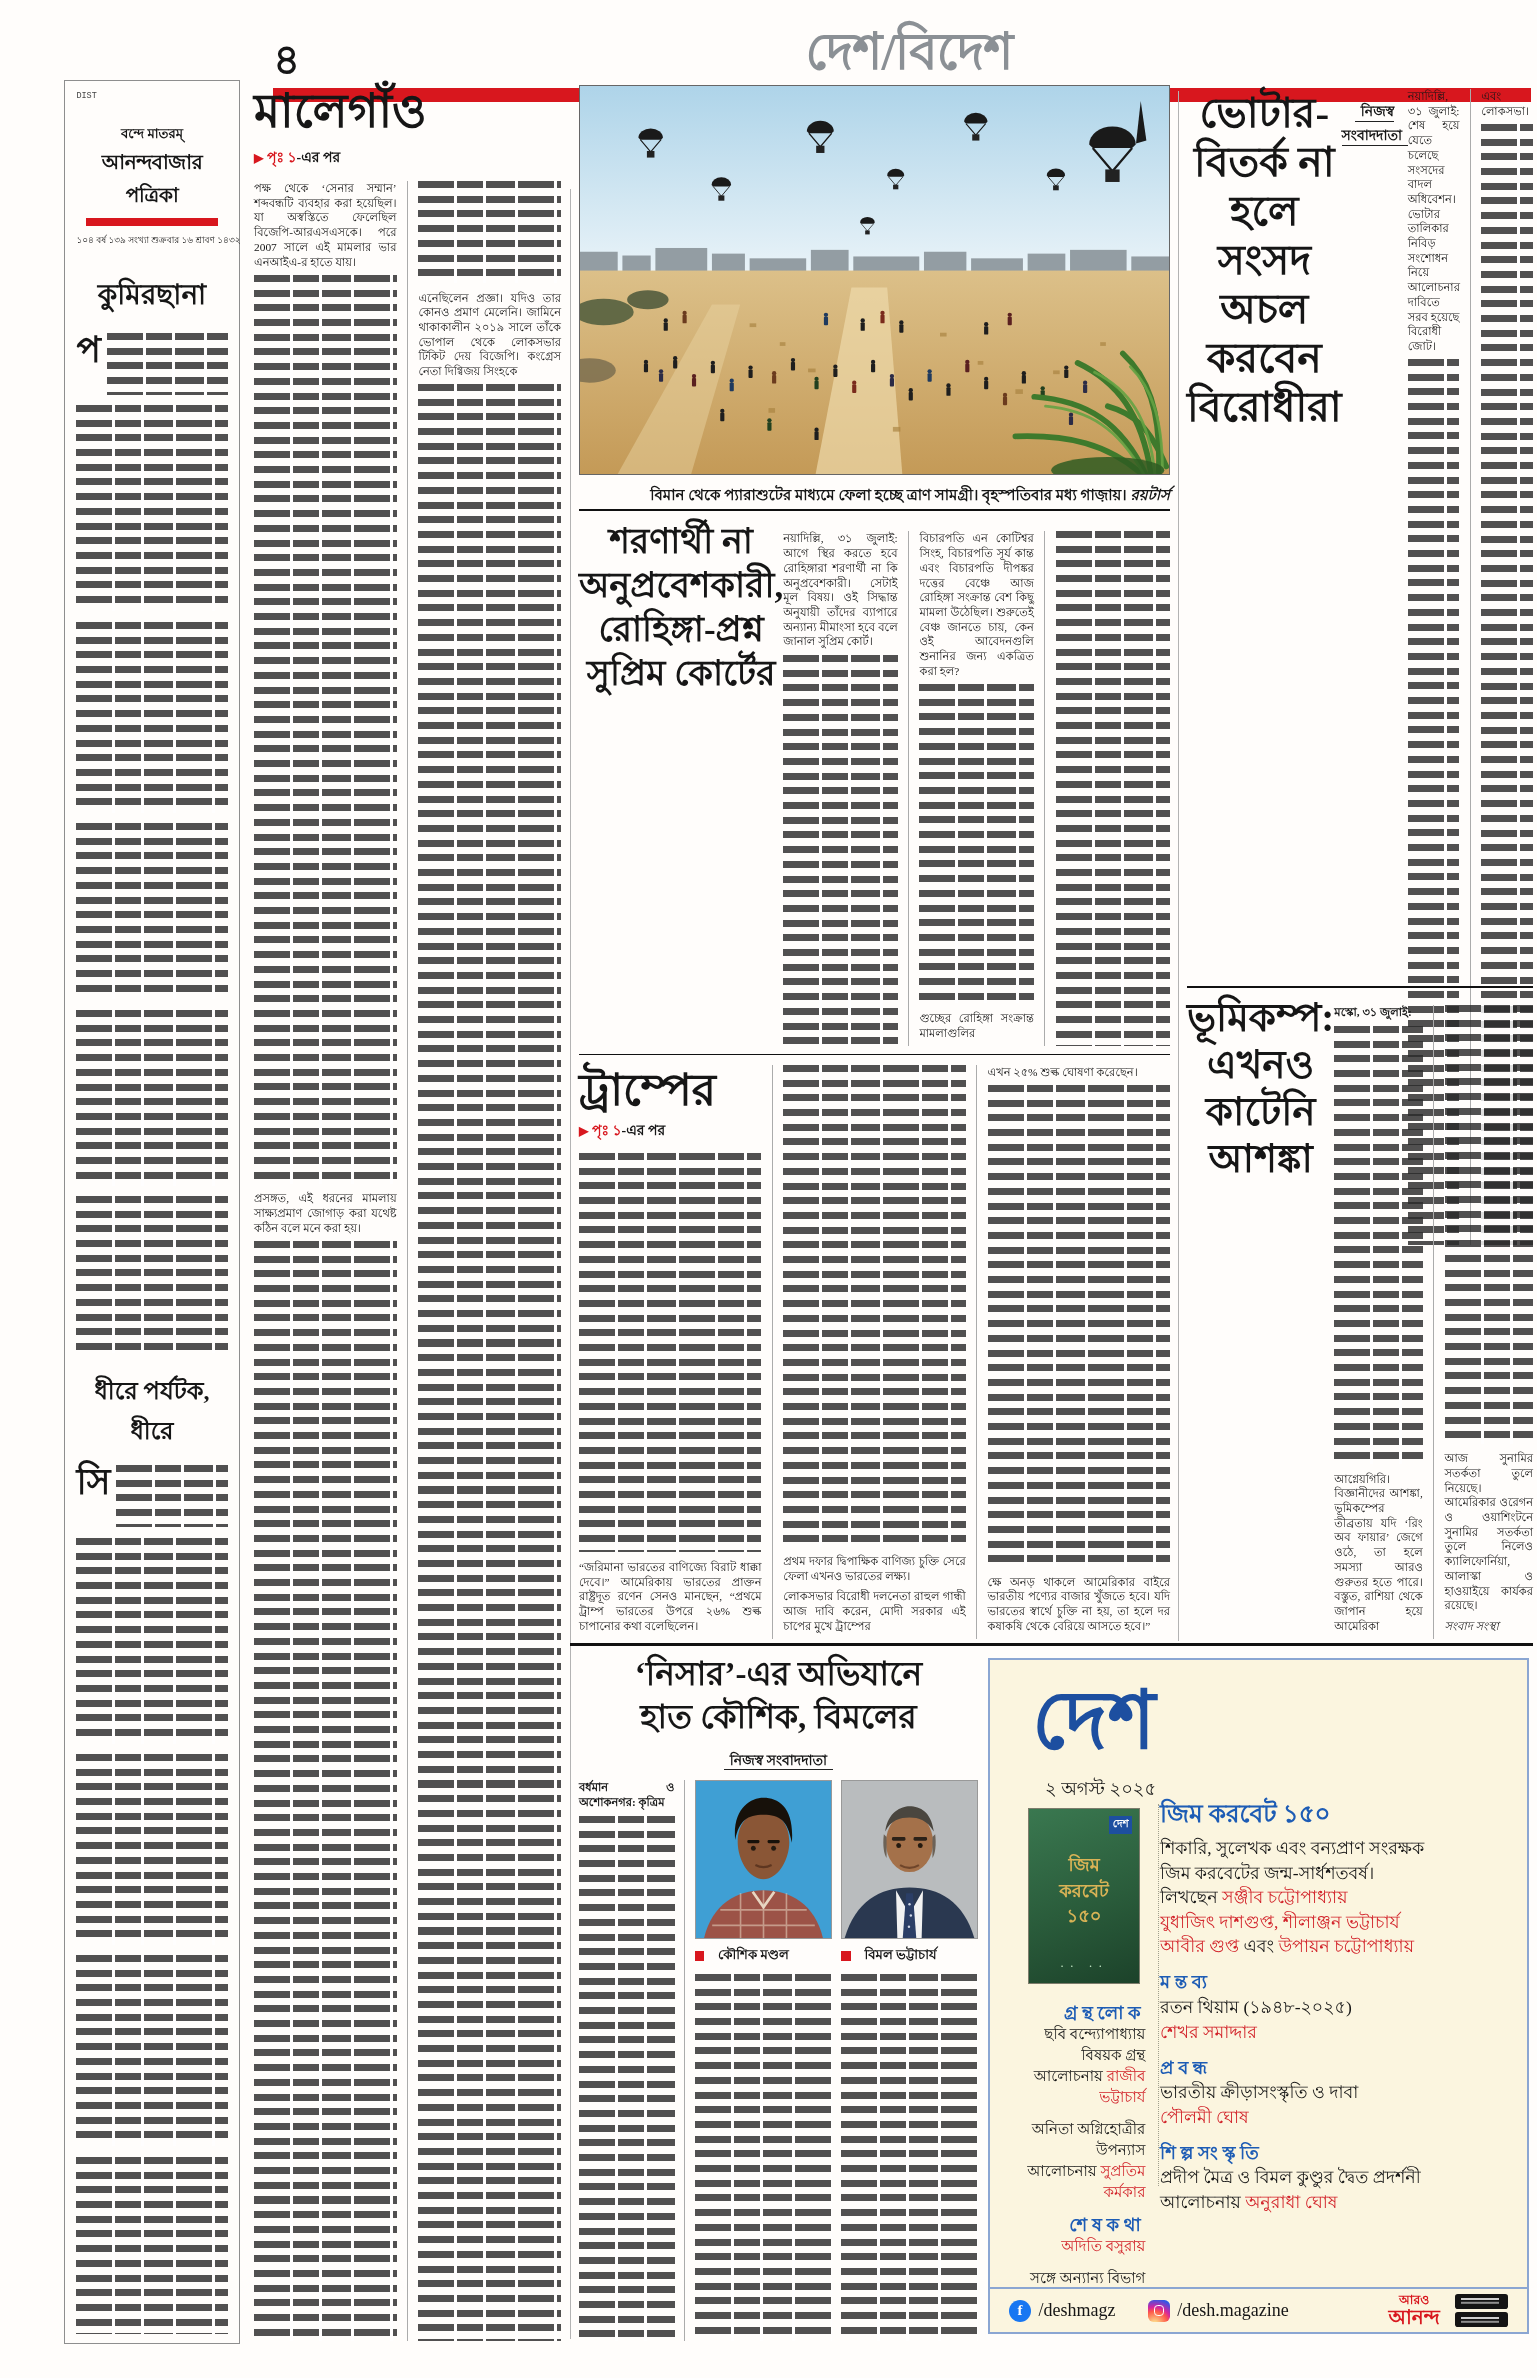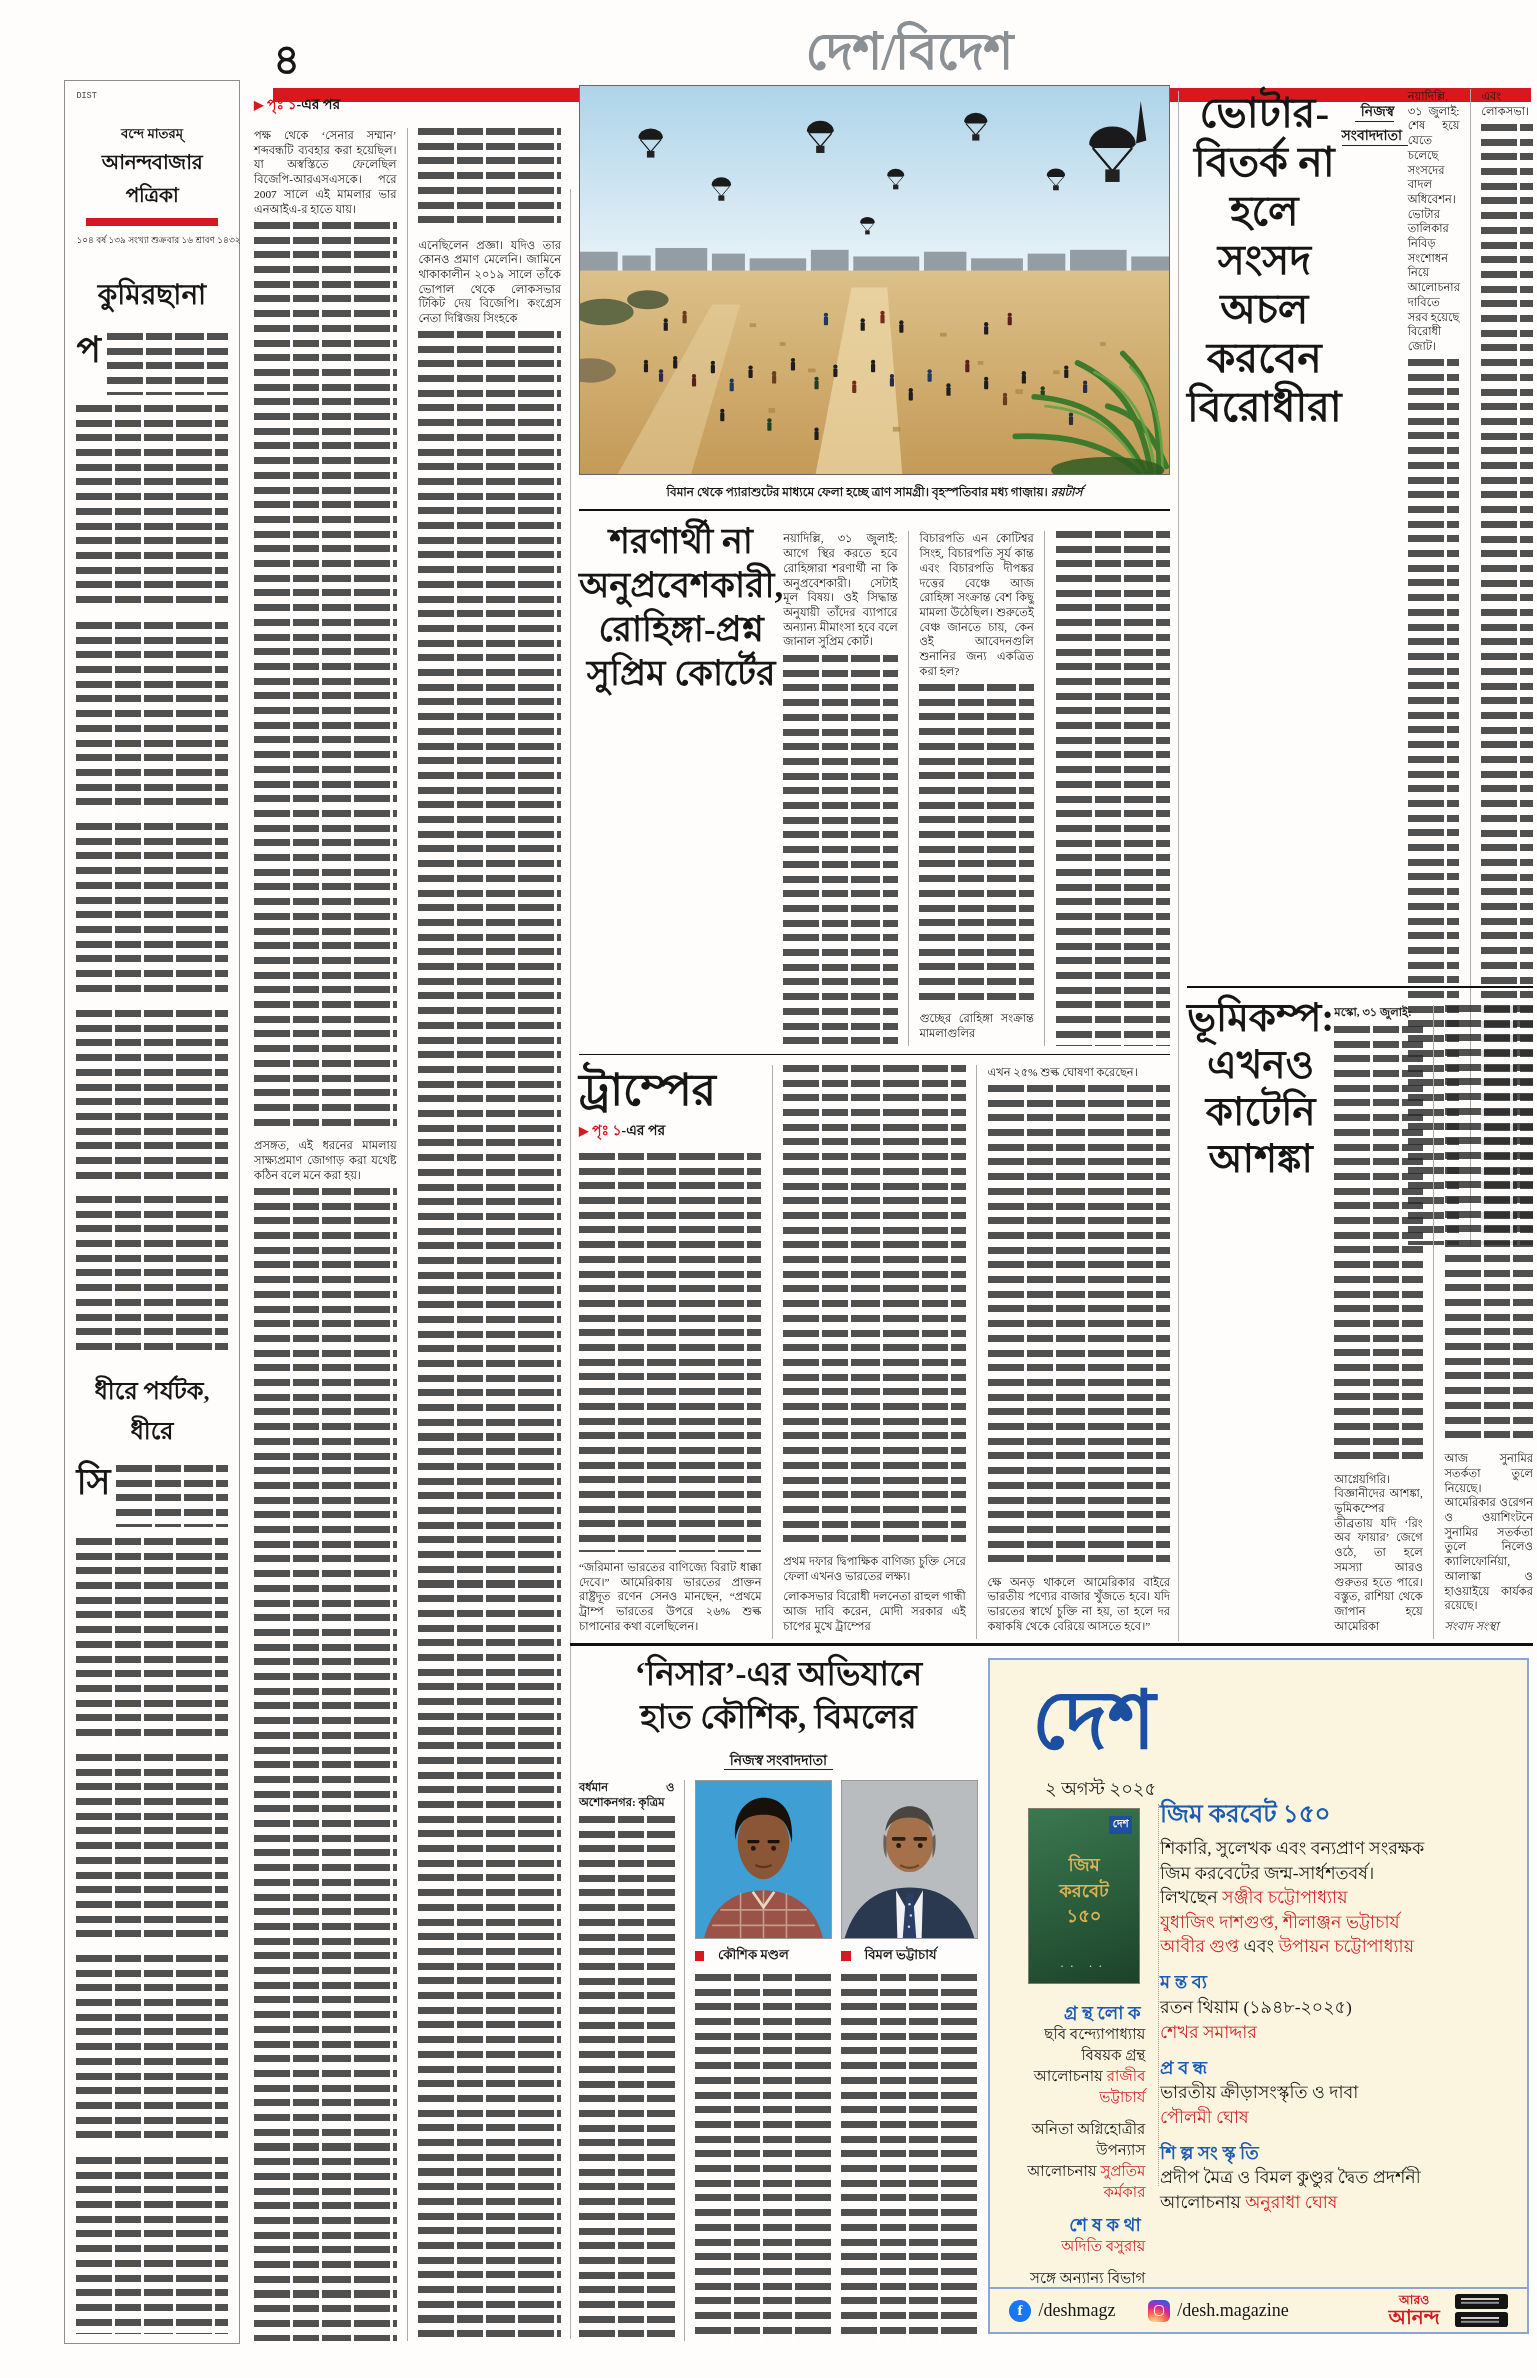--- a/index.html
+++ b/index.html
@@ -58,21 +58,21 @@
   .vr{position:absolute;width:0.9px;background:#b3b3b3}
 
   
   .malegaon{position:absolute;left:254px;top:85px;width:307px;height:2256px;display:flex;flex-direction:column}
   .malegaon h2{font-size:47px;line-height:53px;font-weight:900}
   .malegaon .ncols{margin-top:11.4px}
 
   
   .photo{position:absolute;left:579px;top:85px;width:591px;height:390px;border:0.9px solid #666;background:#cfe6f1}
   .photo svg{display:block;width:100%;height:100%}
-  .caption{position:absolute;left:579px;top:483px;width:591px;font-size:12px;text-align:center;font-weight:bold}
+  .caption{position:absolute;left:579px;top:483px;width:591px;font-size:15px;text-align:right;font-weight:bold}
   .caption i{font-weight:bold;font-style:italic}
 
   
   .voter{position:absolute;left:1187px;top:89px;width:346px;height:1156px;display:flex;flex-direction:row}
   .voter .hl{font-size:41px;line-height:49px;font-weight:900;text-align:center}
   .voter .byline{margin:11.4px 0 9.5px}
   
   .quake{position:absolute;left:1187px;top:994px;width:346px;height:645px;display:flex;}
   .quake .hl{font-size:39px;line-height:47px;font-weight:900;text-align:center}
   .quake .ncols{margin-top:11.4px}
@@ -173,20 +173,21 @@
       <div class="gk grow"></div>
     </div>
   </aside>
 
   <div class="pageno">৪</div>
   <div class="rb rb1"></div>
   <div class="section-title">দেশ/বিদেশ</div>
   <div class="rb rb2"></div>
 
   <section class="malegaon">
+    <h2>মালেগাঁও</h2>
     <div class="cont">
       <span class="arr">▶</span>
       <span class="r">পৃঃ ১</span><span>-এর পর</span>
     </div>
     <div class="ncols">
       <div class="ncol">
         <p>পক্ষ থেকে ‘সেনার সম্মান’ শব্দবন্ধটি ব্যবহার করা হয়েছিল। যা অস্বস্তিতে ফেলেছিল বিজেপি-আরএসএসকে। পরে 2007 সালে এই মামলার ভার এনআইএ-র হাতে যায়।</p>
         <div class="gk" style="height:909px;margin-bottom:7.6px"></div>
         <p>প্রসঙ্গত, এই ধরনের মামলায় সাক্ষ্যপ্রমাণ জোগাড় করা যথেষ্ট কঠিন বলে মনে করা হয়।</p>
         <div class="gk grow"></div>

